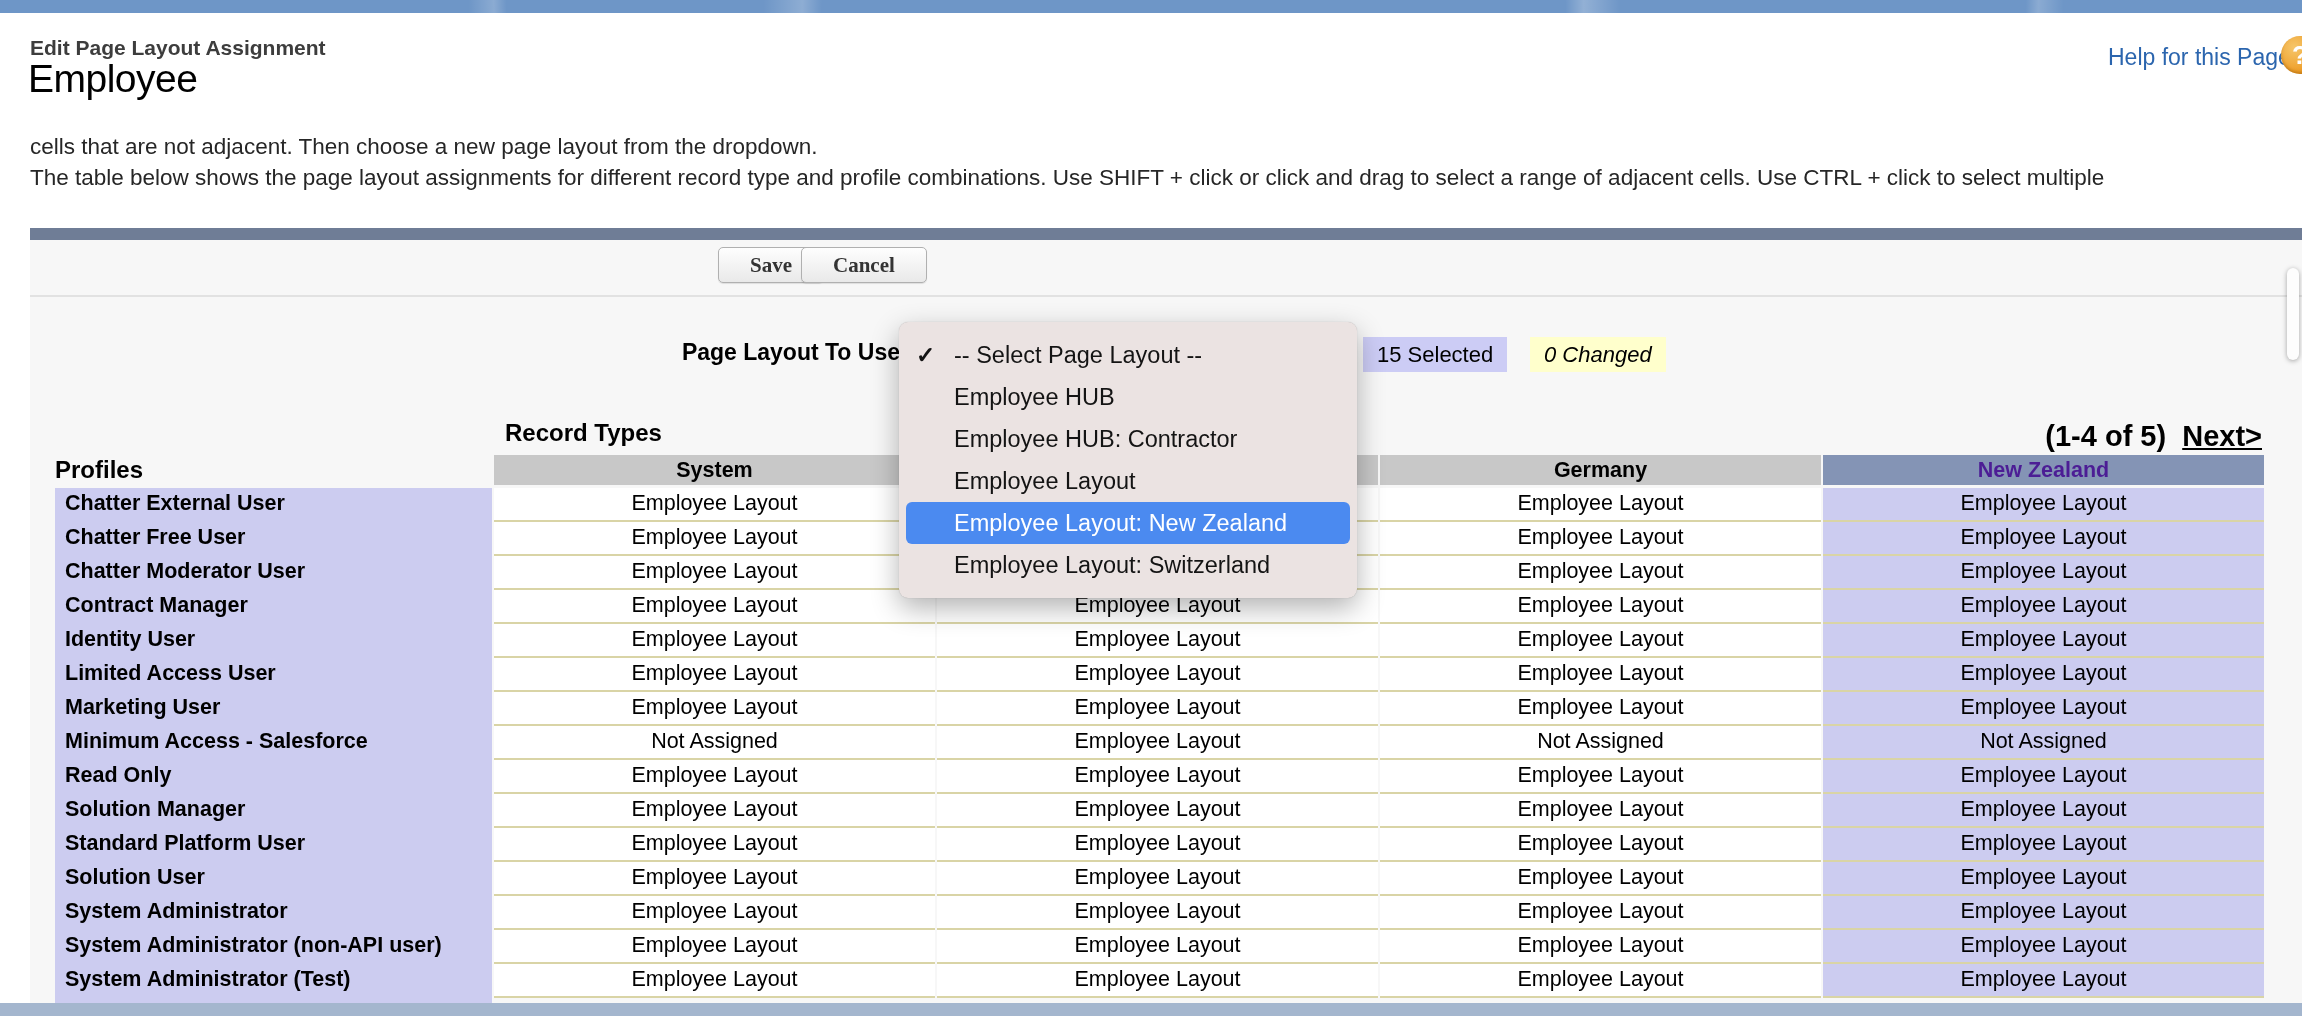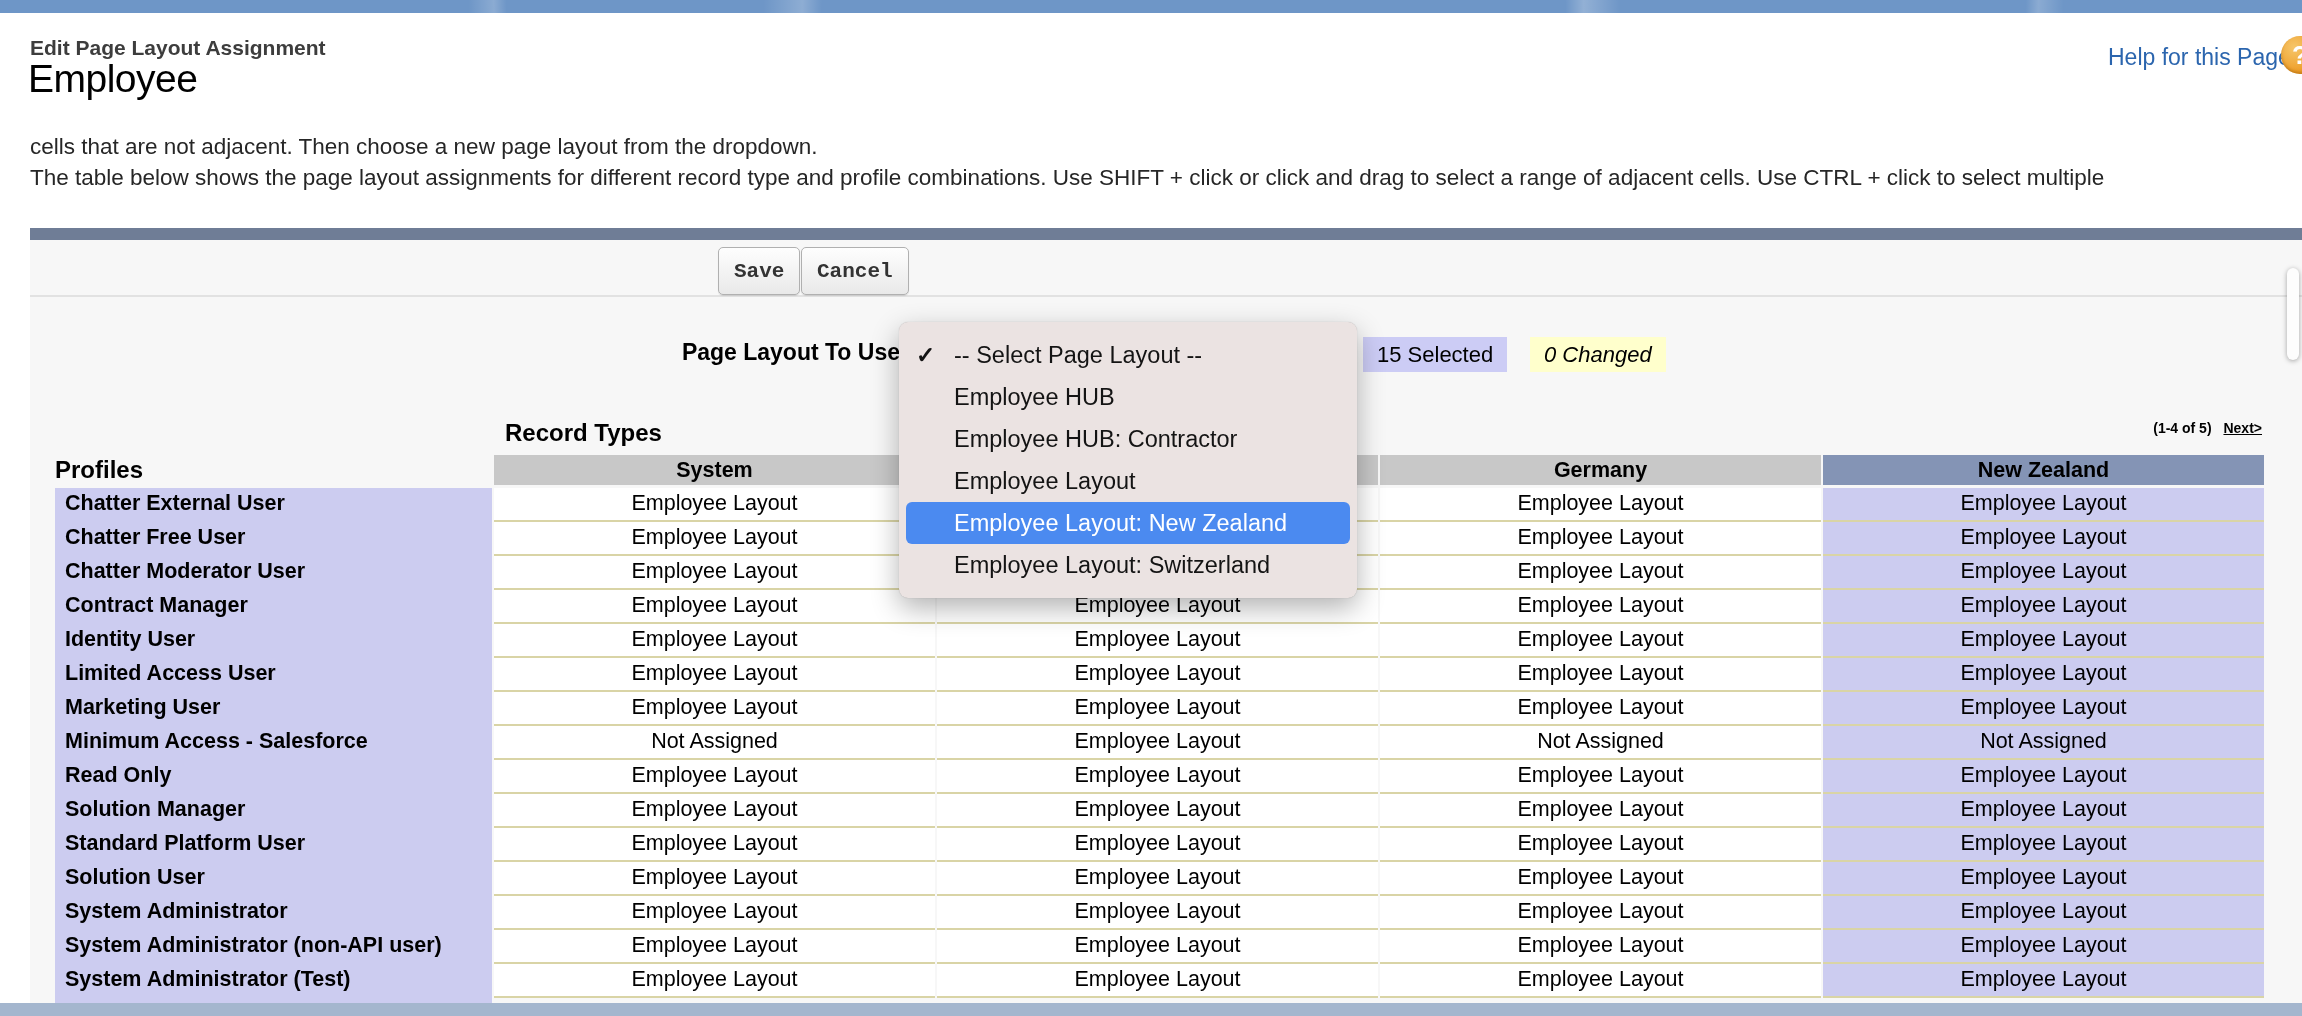--- a/index.html
+++ b/index.html
@@ -21,44 +21,44 @@
   .help-icon{position:absolute;left:2281px;top:36px;width:38px;height:38px;border-radius:50%;
     background:radial-gradient(circle at 35% 30%, #f6c66a, #ee9d27 70%);color:#fff;font-weight:bold;
     font-size:26px;text-align:center;line-height:38px;box-shadow:inset 0 -2px 3px rgba(140,80,0,.4);}
   
   .desc{position:absolute;left:30px;top:131px;width:2272px;font-size:22.5px;line-height:31px;color:#262626;}
   .desc div{white-space:nowrap;overflow:hidden;}
   
   .section-bar{position:absolute;left:30px;top:228px;width:2272px;height:12px;background:#6f7d96;}
   
   .btnbar{position:absolute;left:30px;top:240px;width:2272px;height:55px;background:#f7f7f7;border-bottom:2px solid #e2e2e2;}
-  .btn{position:absolute;top:247px;height:48px;padding:0 15px;font-family:Liberation Mono, monospace;
+  .btn{position:absolute;top:247px;height:36px;padding:0 31px;font-family:Liberation Serif, serif;
     font-size:21px;font-weight:bold;color:#333;background:linear-gradient(#fefefe,#e9e9e9);
     border:1px solid #b0b0b0;border-radius:5px;box-shadow:0 1px 1px rgba(0,0,0,.1);cursor:pointer;}
   .btn-save{left:718px;}
   .btn-cancel{left:801px;}
   
   .content{position:absolute;left:30px;top:297px;width:2272px;height:706px;background:#f7f7f7;}
   
   .pl-label{position:absolute;left:600px;top:339px;width:300px;text-align:right;font-size:23px;font-weight:bold;}
   .badge{position:absolute;top:337px;height:35px;line-height:35px;padding:0 14px;font-size:22px;}
   .badge-selected{left:1363px;background:#ccccf5;}
   .badge-changed{left:1530px;background:#ffffcc;font-style:italic;}
   
   .record-types{position:absolute;left:505px;top:419px;font-size:24px;font-weight:bold;}
   .profiles-label{position:absolute;left:55px;top:456px;font-size:24px;font-weight:bold;}
-  .pagination{position:absolute;left:1862px;top:420px;width:400px;text-align:right;font-size:14px;font-weight:bold;white-space:nowrap;}
+  .pagination{position:absolute;left:1862px;top:420px;width:400px;text-align:right;font-size:29px;font-weight:bold;white-space:nowrap;}
   .next-link{text-decoration:underline;cursor:pointer;margin-left:8px;}
   
   .assign-table{position:absolute;left:55px;top:455px;width:2209px;}
   .trow,.thead{display:grid;grid-template-columns:437px 441px 441px 441px 441px;column-gap:2px;}
   .thead .spacer{background:transparent;}
   .hcell{height:33px;line-height:31px;background:#c8c8c8;font-weight:bold;font-size:21.5px;text-align:center;
     border-bottom:3px solid #f7f7f7;box-sizing:border-box;cursor:pointer;}
-  .hsel{background:#8494b5;color:#000000;}
+  .hsel{background:#8494b5;color:#4c1d95;}
   .trow{height:34px;}
   .pcell{box-sizing:border-box;height:42px;line-height:30px;background:#ccccf0;border-bottom:3px solid #f9f9f9;
     font-weight:bold;font-size:21.5px;padding-left:10px;white-space:nowrap;overflow:hidden;cursor:pointer;}
   .cell{box-sizing:border-box;height:34px;line-height:31px;background:#fff;border-bottom:2px solid #d9d4a6;
     font-size:21.5px;text-align:center;white-space:nowrap;overflow:hidden;cursor:pointer;}
   .selcell{background:#ccccf0;}
   
   .dropdown{position:absolute;left:899px;top:322px;width:458px;box-sizing:border-box;padding:12px 0;
     background:#ebe3e2;border-radius:9px;box-shadow:0 10px 28px rgba(0,0,0,.3),0 0 1px rgba(0,0,0,.25);}
   .dd-item{height:42px;margin:0 7px;padding:0 10px;border-radius:6px;display:flex;align-items:center;

